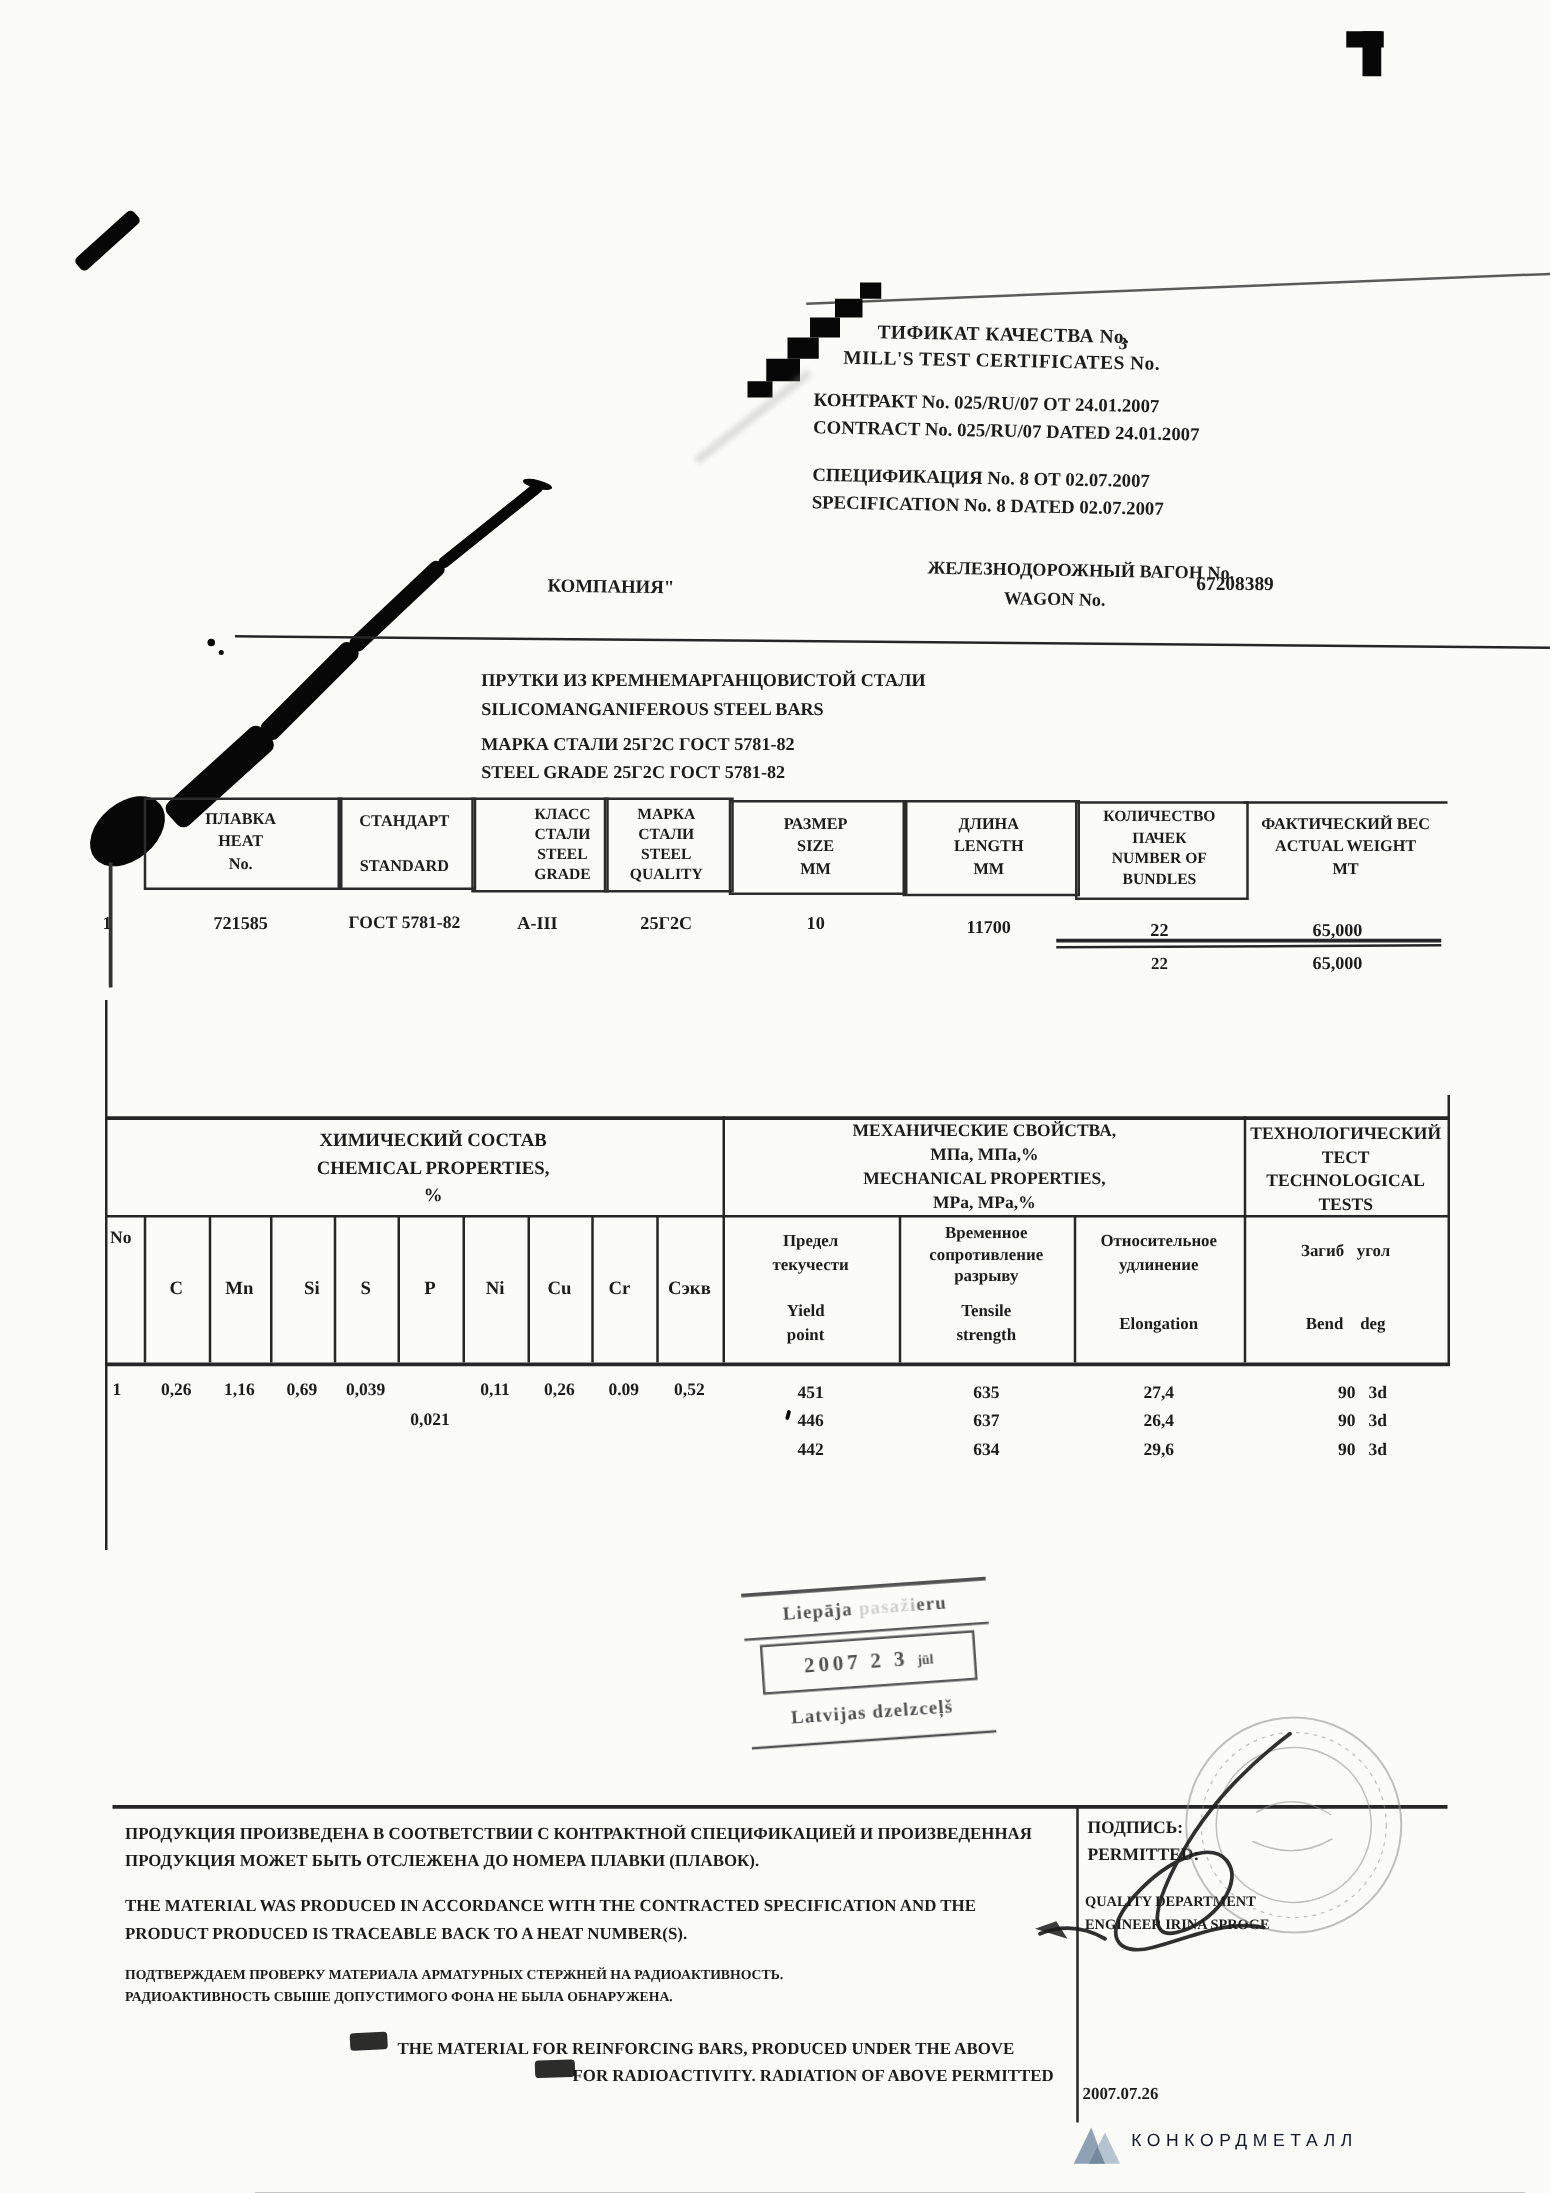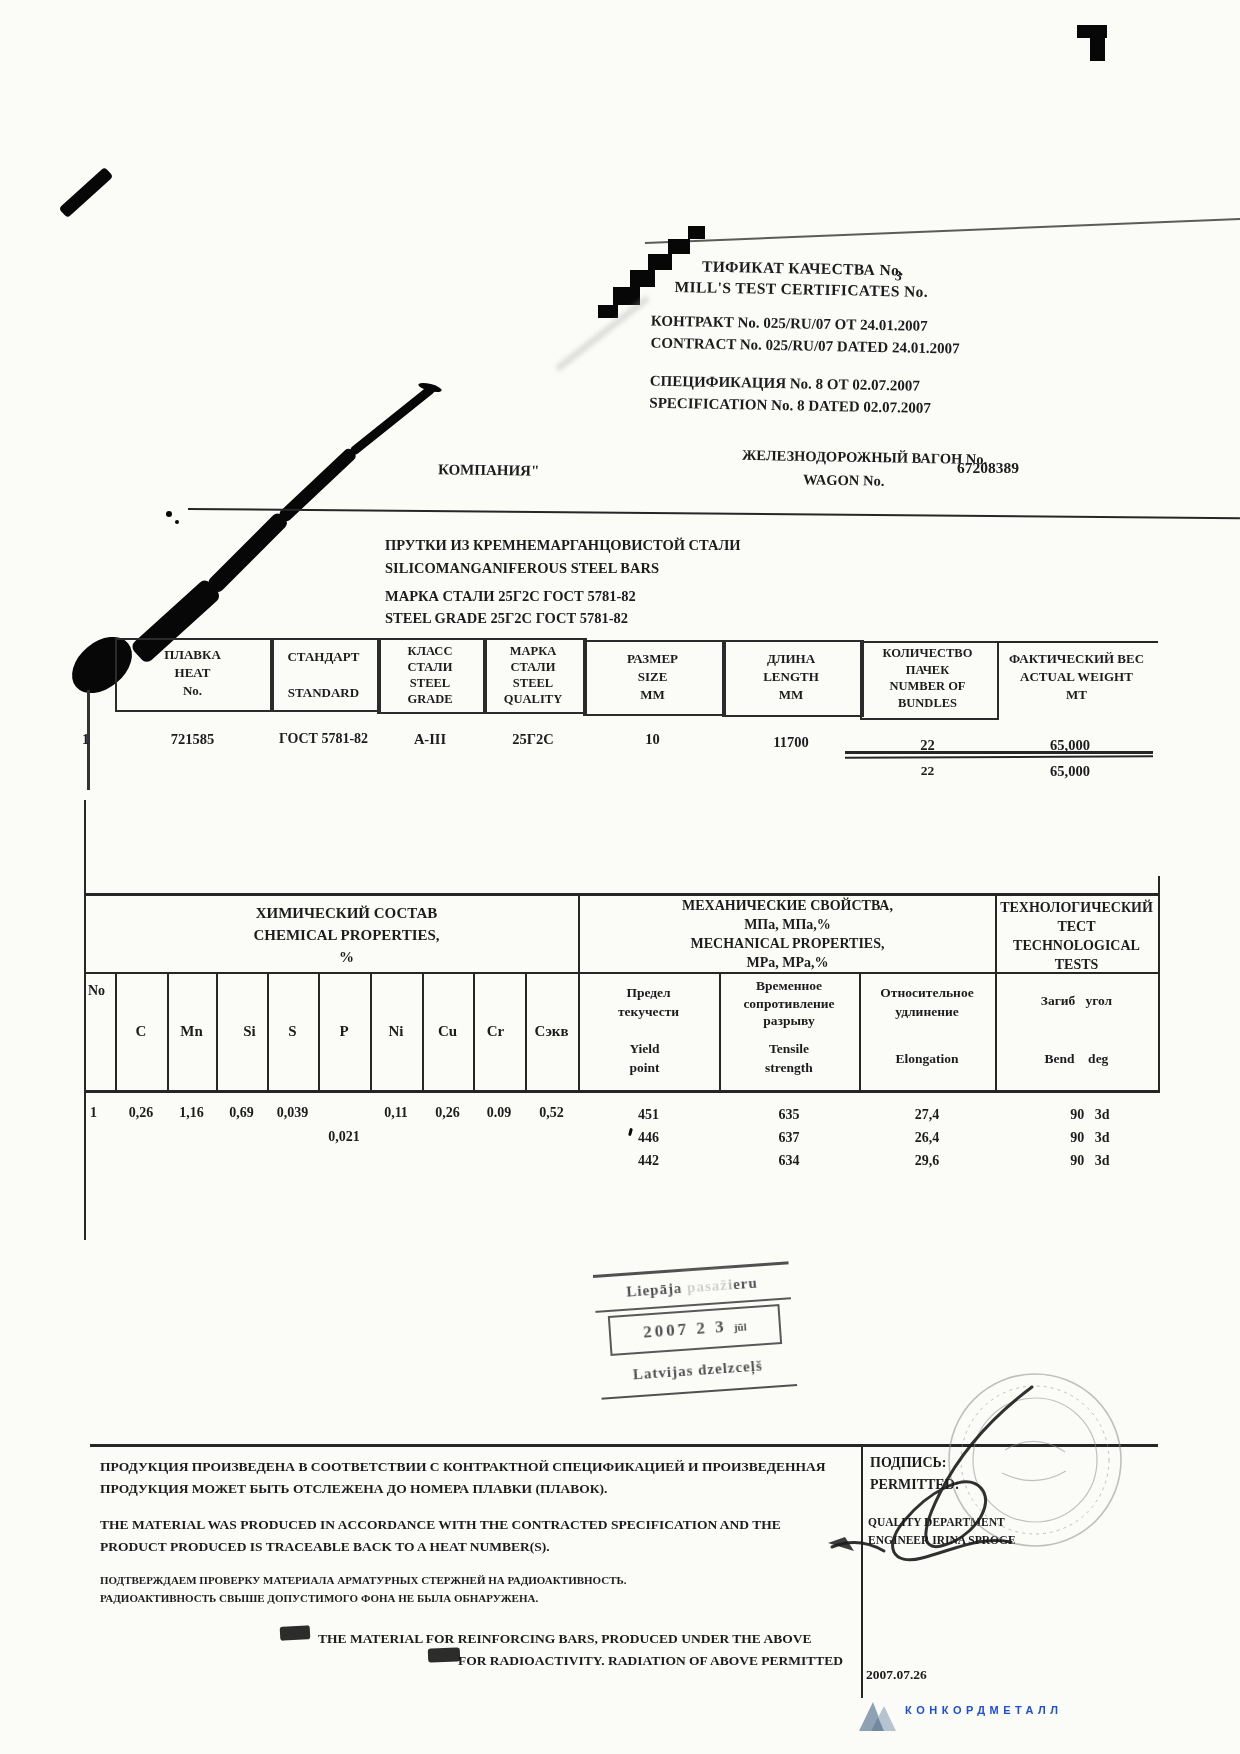--- a/index.html
+++ b/index.html
@@ -81,21 +81,21 @@
   <div style="position:absolute;left:722px;top:640px;width:138px;height:73px;border:2px solid #2b2b2b;"></div>
   <div style="position:absolute;left:860px;top:641px;width:135px;height:75px;border:2px solid #2b2b2b;"></div>
   <div class="ln" style="left:995px;top:641px;width:163px;height:2px;"></div>
 
   <div class="t c" style="left:115px;top:646px;width:155px;font-size:13px;line-height:1.4;">ПЛАВКА
 HEAT
 No.</div>
   <div class="t c" style="left:270px;top:648px;width:107px;font-size:13px;line-height:1.4;white-space:pre;">СТАНДАРТ
 
 STANDARD</div>
-  <div class="t c" style="left:377px;top:643px;width:106px;font-size:12.5px;line-height:1.28;">КЛАСС
+  <div class="t c" style="left:377px;top:643px;width:106px;font-size:12.5px;line-height:1.28;padding-left:20px;">КЛАСС
 СТАЛИ
 STEEL
 GRADE</div>
   <div class="t c" style="left:483px;top:643px;width:100px;font-size:12.5px;line-height:1.28;">МАРКА
 СТАЛИ
 STEEL
 QUALITY</div>
   <div class="t c" style="left:583px;top:650px;width:139px;font-size:13px;line-height:1.4;">РАЗМЕР
 SIZE
 ММ</div>
@@ -251,15 +251,15 @@
       <path d="M 12 192 C 32 184 50 188 64 196"></path>
     </g>
     <path d="M 8 188 l 26 8 l -9 -14 z" fill="#1b1b1b" opacity="0.85"></path>
   </svg>
 
   <svg style="left:858px;top:1696px;" width="40" height="38" viewBox="0 0 40 38">
     <polygon points="1,35 15,6 26,35" fill="#8fa1b4"></polygon>
     <polygon points="13,35 26,10 38,35" fill="#b6c3d1"></polygon>
     <polygon points="13,35 20,21 26,35" fill="#74889e"></polygon>
   </svg>
-  <div style="position:absolute;left:905px;top:1704px;font-family:'Liberation Sans',sans-serif;font-size:11px;font-weight:700;letter-spacing:4.5px;color:#1d4ed8;">КОНКОРДМЕТАЛЛ</div>
+  <div style="position:absolute;left:905px;top:1704px;font-family:'Liberation Sans',sans-serif;font-size:14px;font-weight:400;letter-spacing:4.5px;color:#0f172a;">КОНКОРДМЕТАЛЛ</div>
 
 </div>
 
 </body></html>

